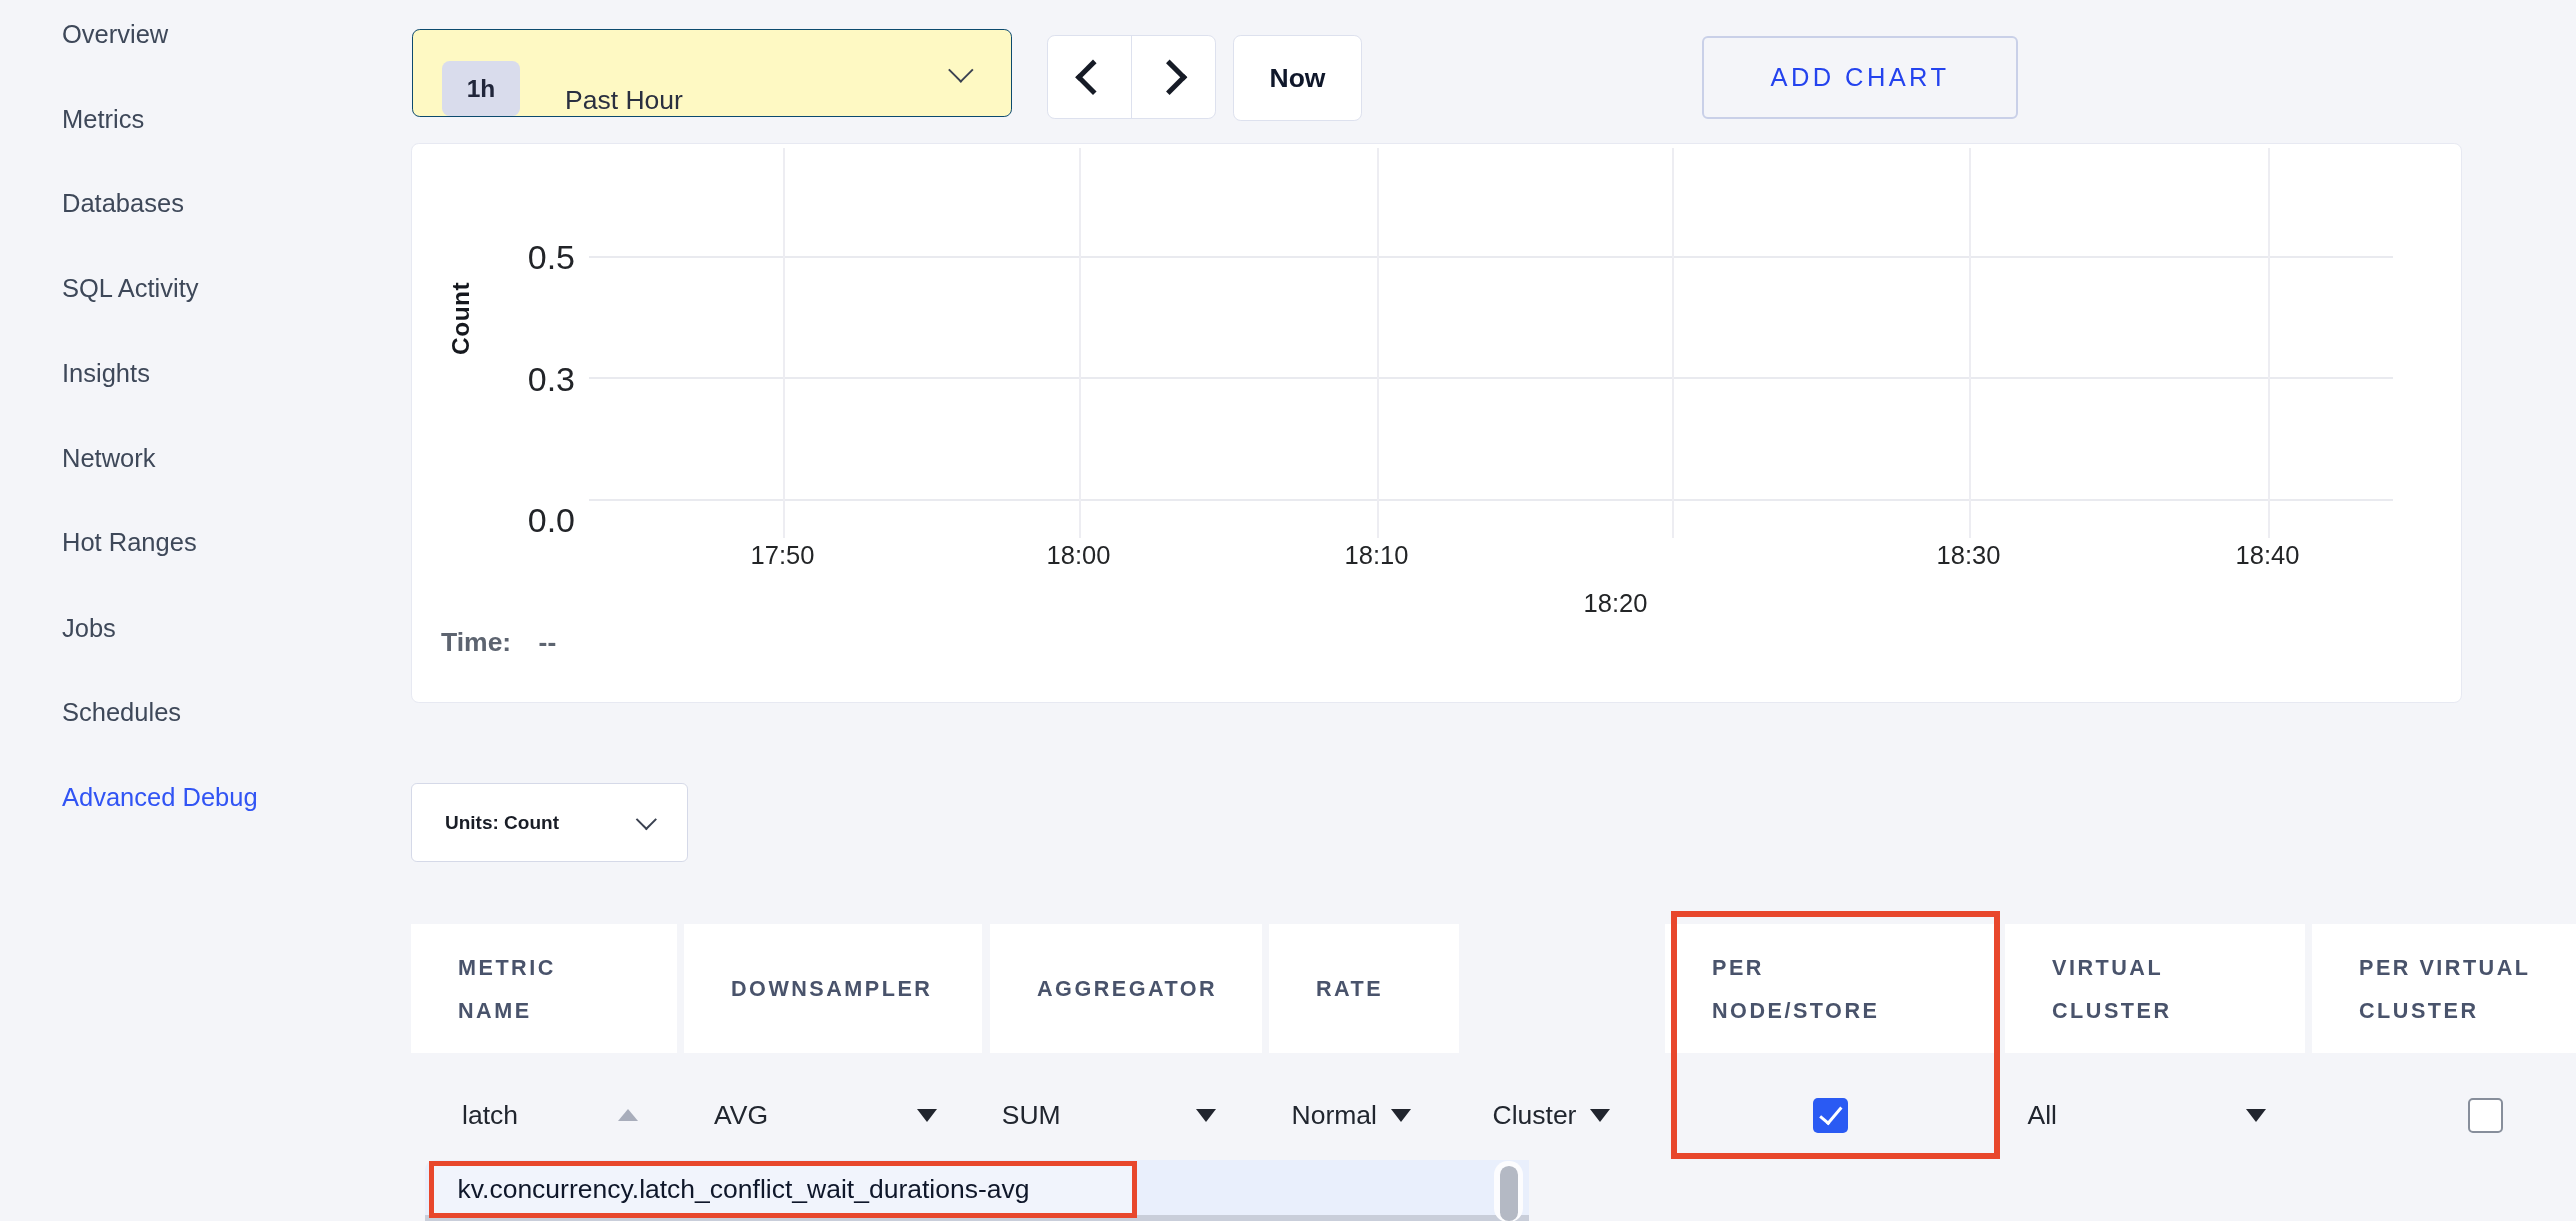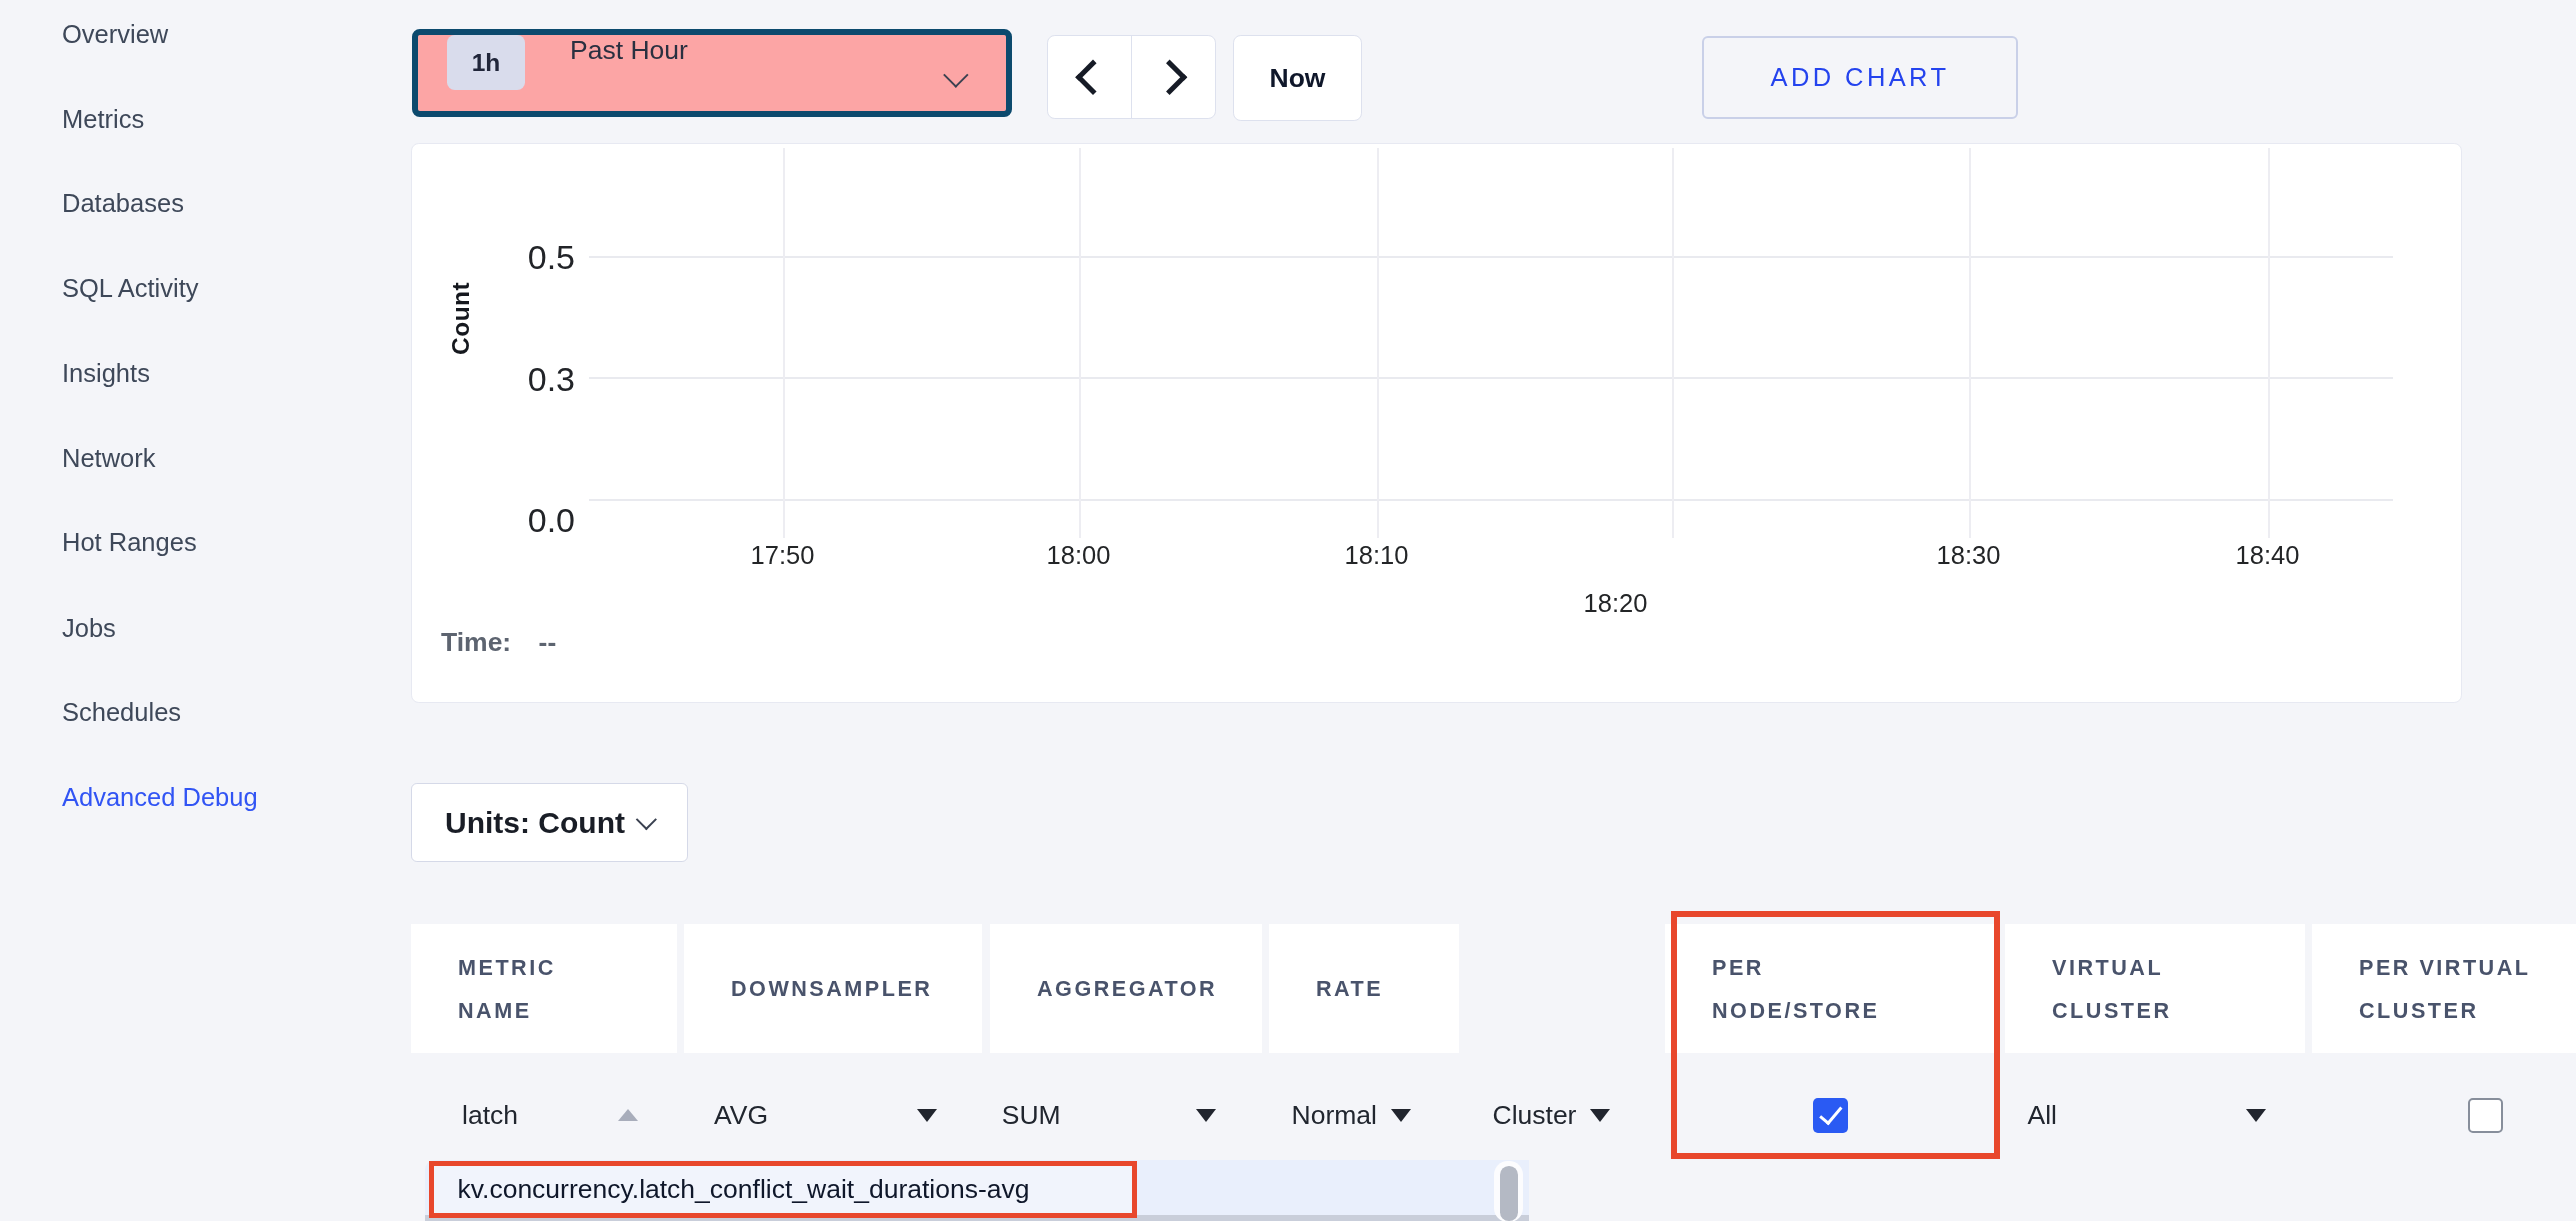--- a/index.html
+++ b/index.html
@@ -5,21 +5,21 @@
   html,body{margin:0;padding:0;}
   body{background:#f4f5f9;font-family:"Liberation Sans",sans-serif;color:#242a35;}
   .canvas{position:relative;width:2576px;height:1221px;overflow:hidden;background:#f4f5f9;}
   .abs{position:absolute;}
 
   
   .side-item{position:absolute;left:62px;font-size:25.5px;font-weight:500;color:#3e4859;cursor:pointer;white-space:nowrap;}
   .side-item.active{color:#3154f4;}
 
   
-  .time-selector{left:412px;top:29px;width:600px;height:88px;background:#fca5a5;border:6px solid #0c4a6e;border-radius:7.8px;display:flex;align-items:flex-start;box-sizing:border-box;}
+  .time-selector{left:412px;top:29px;width:600px;height:88px;background:#fef9c3;border:1px solid #0c4a6e;border-radius:7.8px;display:flex;align-items:flex-end;box-sizing:border-box;}
   .range-badge{margin-left:29px;width:78px;height:55px;background:#d9dcec;border-radius:7.8px;display:flex;align-items:center;justify-content:center;font-size:24.5px;font-weight:700;color:#21263a;}
   .range-label{margin-left:45px;font-size:26.5px;font-weight:500;color:#2a3040;}
   .chevron-down{width:15.7px;height:15.7px;border-right:2.9px solid #3a4150;border-bottom:2.9px solid #3a4150;transform:rotate(45deg);}
   .time-selector .chevron-down{position:absolute;right:41px;top:31px;}
 
   .arrow-group{left:1047px;top:35px;width:169px;height:84px;background:#fff;border:1px solid #dde1ee;border-radius:7.8px;display:flex;box-sizing:border-box;}
   .arrow-cell{flex:1;display:flex;align-items:center;justify-content:center;cursor:pointer;}
   .arrow-cell:first-child{border-right:1px solid #dde1ee;}
   .chev{width:19.6px;height:19.6px;border-right:5.9px solid #161b26;border-bottom:5.9px solid #161b26;}
   .chev.left{transform:rotate(135deg);margin-left:7.8px;}
@@ -35,21 +35,21 @@
   .chart-card{left:411px;top:143px;width:2051px;height:560px;background:#fff;border:1px solid #e7e9f2;border-radius:7.8px;box-sizing:border-box;}
   .y-axis-label{position:absolute;left:35px;top:54px;height:157px;display:flex;align-items:center;writing-mode:vertical-rl;transform:rotate(180deg);font-size:24.5px;font-weight:700;color:#15181e;letter-spacing:0.5px;}
   .hgrid{position:absolute;left:177px;width:1804px;height:2px;background:#e9eaef;}
   .vgrid{position:absolute;top:3.9px;width:2px;height:390px;background:#ededf2;}
   .ytick{position:absolute;left:69px;width:94px;text-align:right;font-size:34px;color:#222428;}
   .xtick{position:absolute;top:397px;width:137px;margin-left:-69px;text-align:center;font-size:25.5px;color:#232527;}
   .time-row{position:absolute;left:29px;top:483px;display:flex;gap:27.4px;font-size:26.5px;font-weight:700;color:#5d6470;}
 
   
   .units-btn{left:411px;top:783px;width:277px;height:79px;background:#fff;border:1px solid #d5d9e8;border-radius:5.9px;display:flex;align-items:center;justify-content:space-between;padding:0 33px;box-sizing:border-box;cursor:pointer;}
-  .units-btn .label{font-size:30px;font-weight:700;color:#191d26;}
+  .units-btn .label{font-size:19px;font-weight:700;color:#191d26;}
   .units-btn .chevron-down{width:12.7px;height:12.7px;border-width:2.9px;margin-top:-5.9px;}
 
   
   .th{position:absolute;top:924px;height:129px;background:#fff;display:flex;align-items:center;padding-left:47px;box-sizing:border-box;font-size:21.6px;letter-spacing:2.5px;color:#49536b;font-weight:600;line-height:43px;white-space:pre-line;}
   .row-cell{position:absolute;top:1078px;height:74px;display:flex;align-items:center;box-sizing:border-box;cursor:pointer;}
   .cell-text{font-size:26.5px;color:#21262f;}
   .tri-down{width:0;height:0;border-left:10.8px solid transparent;border-right:10.8px solid transparent;border-top:13.7px solid #21252e;}
   .tri-up{width:0;height:0;border-left:10.8px solid transparent;border-right:10.8px solid transparent;border-bottom:12.7px solid #a8adbb;}
   .checkbox{width:35px;height:35px;border-radius:4.9px;box-sizing:border-box;display:flex;align-items:center;justify-content:center;background:#fff;border:2.9px solid #878e9b;cursor:pointer;}
   .checkbox.checked{background:#2a5af3;border:none;}

